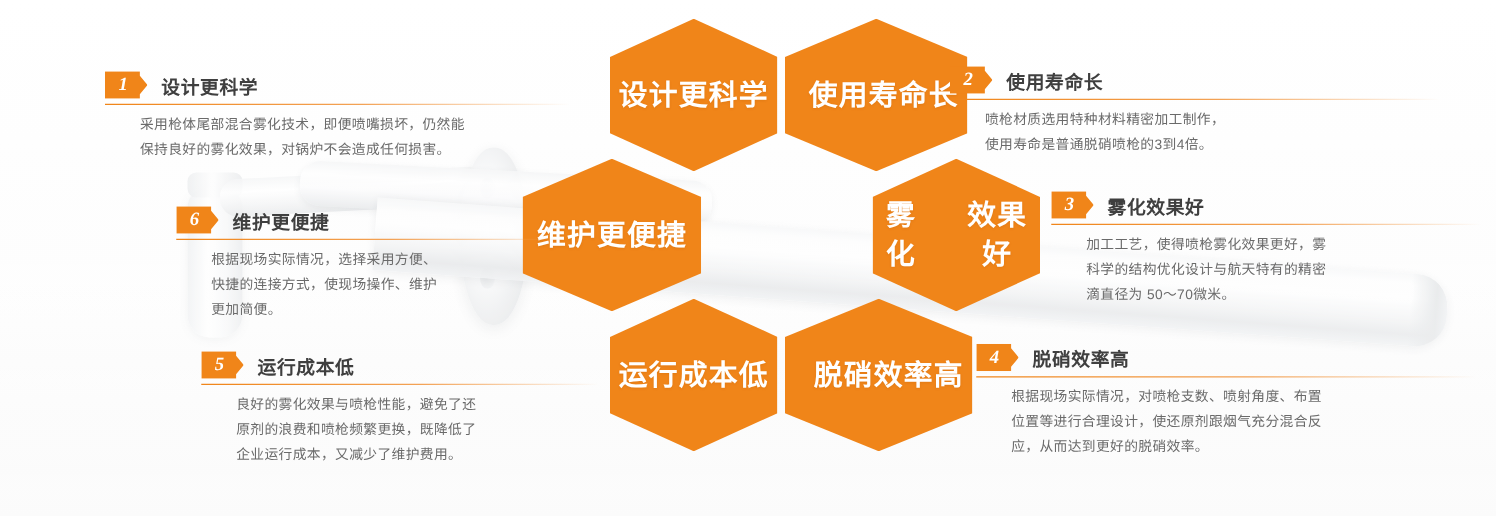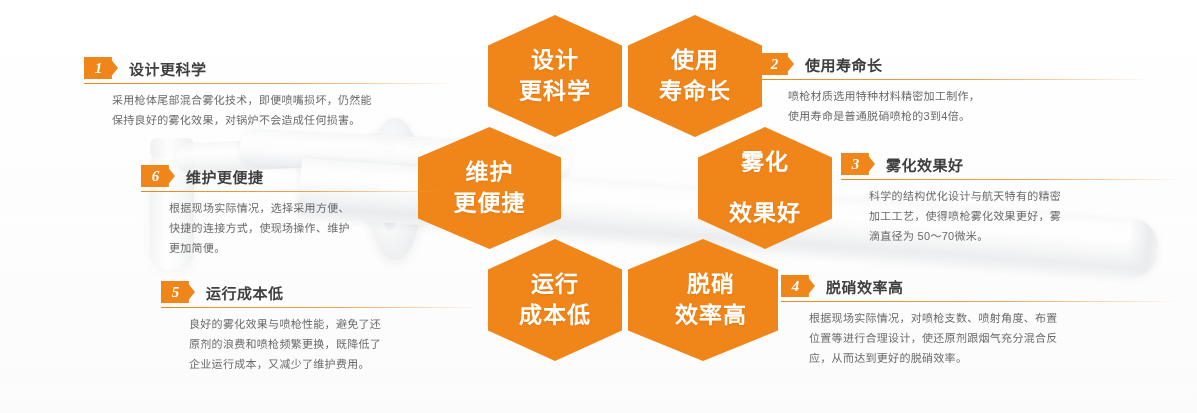--- a/index.html
+++ b/index.html
@@ -78,21 +78,21 @@
   .haze{
     left:0;top:0;width:1197px;height:413px;
     background:linear-gradient(180deg,rgba(255,255,255,.55) 0%,rgba(255,255,255,.18) 40%,rgba(255,255,255,.55) 100%);
   }
 
   
   .hex{
     position:absolute;
     background:#f08519;
     clip-path:polygon(50% 0%,100% 25%,100% 75%,50% 100%,0% 75%,0% 25%);
-    display:flex;flex-direction:column;
+    display:flex;flex-direction:row;
     align-items:center;justify-content:center;
     color:#ffffff;
     text-align:center;
     box-shadow:0 2px 6px rgba(0,0,0,.06);
   }
   .hex span{
     display:block;
     font-size:23px;
     font-weight:bold;
     line-height:1.33;
@@ -157,21 +157,21 @@
   <div class="photo flange"></div>
   <div class="photo lance-top"></div>
   <div class="photo lance-long"></div>
   <div class="photo haze"></div>
 
   <div class="hex" style="left: 488px; top: 15px; width: 134px; height: 122px; background: rgb(240, 133, 25);">
     <span>设计</span>
     <span>更科学</span>
   </div>
 
-  <div class="hex" style="left: 628px; top: 15px; width: 134px; height: 122px; background: rgb(240, 133, 25);">
+  <div class="hex" style="left: 628px; top: 15px; width: 134px; height: 122px; background: rgb(240, 133, 25); padding-left: 12px;">
     <span>使用</span>
     <span>寿命长</span>
   </div>
 
   <div class="hex" style="left: 418px; top: 127px; width: 143px; height: 122px; background: rgb(240, 133, 25); text-align: center;">
     <span>维护</span>
     <span>更便捷</span>
   </div>
 
   <div class="hex" style="left: 698px; top: 127px; width: 134px; height: 122px; background: rgb(240, 133, 25); gap: 20px;">
@@ -219,22 +219,22 @@
 
   <div class="feat" style="left:841px;top:152px;width:344px;">
     <div class="feat-head">
       <div class="badge" style="background: rgb(240, 133, 25);">
         <em>3</em>
       </div>
       <div class="feat-title">雾化效果好</div>
     </div>
     <div class="rule" style="background: linear-gradient(90deg, rgb(240, 133, 25) 0%, rgb(243, 162, 85) 55%, rgba(243, 162, 85, 0) 100%);"></div>
     <div class="feat-body">
+      <div>加工工艺，使得喷枪雾化效果更好，雾</div>
       <div>科学的结构优化设计与航天特有的精密</div>
-      <div>加工工艺，使得喷枪雾化效果更好，雾</div>
       <div>滴直径为 50～70微米。</div>
     </div>
   </div>
 
   <div class="feat" style="left:781px;top:274px;width:400px;">
     <div class="feat-head">
       <div class="badge" style="background: rgb(240, 133, 25);">
         <em>4</em>
       </div>
       <div class="feat-title">脱硝效率高</div>

